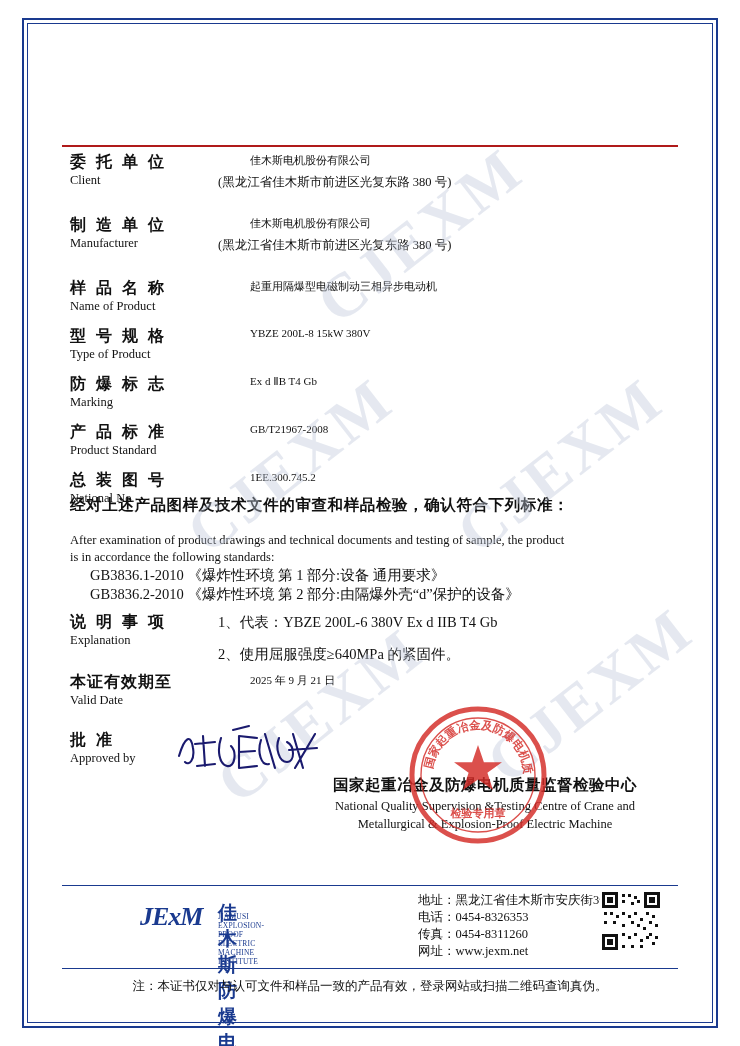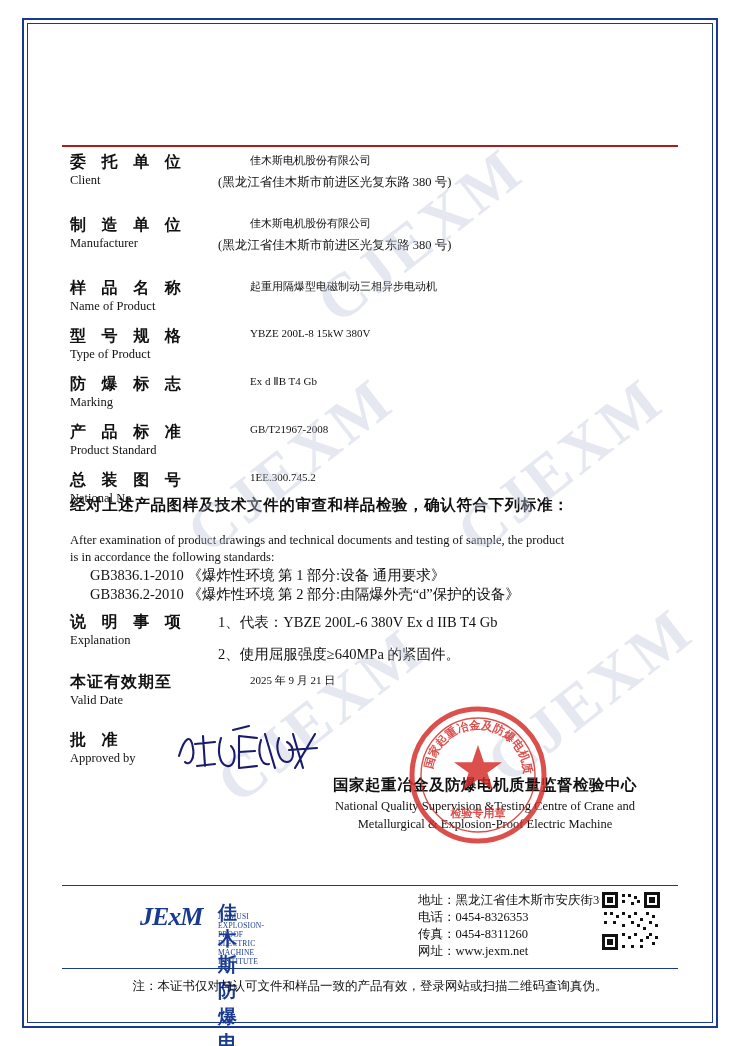--- a/index.html
+++ b/index.html
@@ -161,21 +161,21 @@
     min-height: 46px;
   }
   .lbl-cn {
     position: absolute;
     left: 70px;
     top: 0;
     font-size: 16px;
     font-weight: bold;
     color: #111;
     letter-spacing: 3px;
-    font-family: Liberation Mono, monospace;
+    font-family: Liberation Serif, serif;
   }
   .lbl-en {
     position: absolute;
     left: 70px;
     top: 21px;
     font-size: 12.5px;
     color: #111;
   }
   .val {
     position: absolute;

